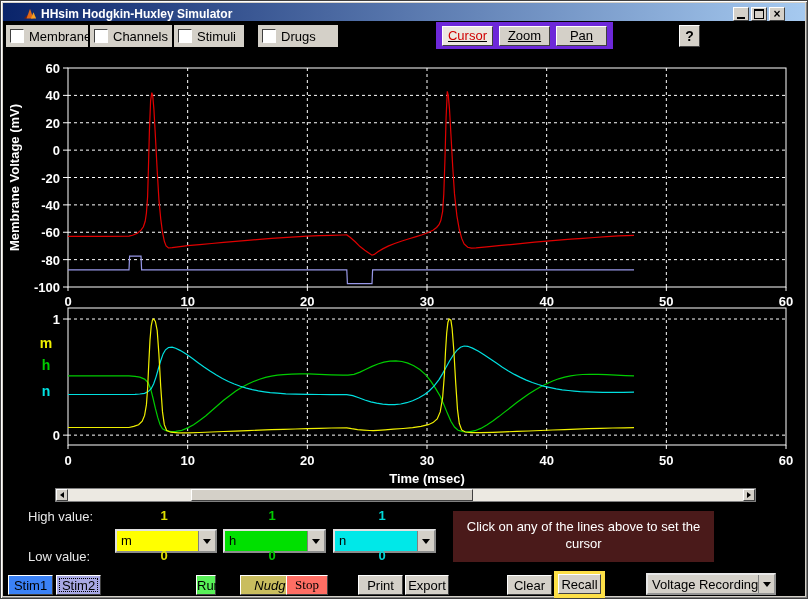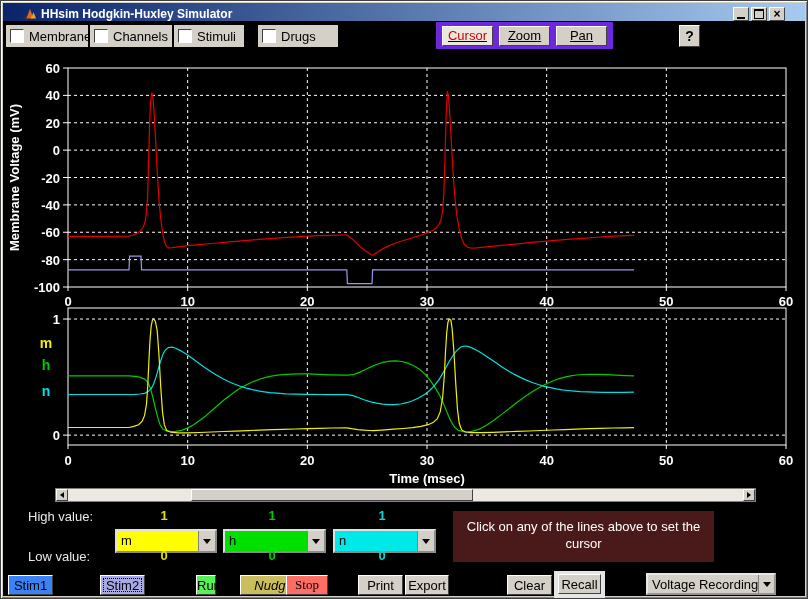--- a/index.html
+++ b/index.html
@@ -61,21 +61,21 @@
   .cfield{flex:1;font-size:13px;color:#000;padding:2px 0 0 4px;box-sizing:border-box;}
   .cbtn{width:16px;background:#d4d0c8;border-left:1px solid #808080;display:flex;
     align-items:center;justify-content:center;}
   .arr-d{width:0;height:0;border:4px solid transparent;border-top:5px solid #000;margin-top:4px;}
   .infobox{position:absolute;left:453px;top:511px;width:261px;height:51px;z-index:3;
     color:#fff;font-size:13px;text-align:center;padding-top:7px;box-sizing:border-box;line-height:17px;}
   
   .btn{position:absolute;top:575px;height:20px;background:#d4d0c8;border:1px solid;
     border-color:#fff #404040 #404040 #fff;font-family:"Liberation Sans",sans-serif;
     font-size:13px;color:#000;padding:0;text-align:center;z-index:3;}
-  .focusdot{outline:1px dotted #000;outline-offset:-4px;margin-left:44px;}
+  .focusdot{outline:1px dotted #000;outline-offset:-4px;}
   .recallframe{position:absolute;left:554px;top:571px;width:51px;height:27px;z-index:3;}
   .recallframe .btn{left:4px;top:3px;position:absolute;width:43px;}
   .recsel{position:absolute;left:646px;top:573px;width:130px;height:22px;z-index:3;display:flex;
     background:#d4d0c8;border:2px outset #e8e8e8;box-sizing:border-box;}
   .recsel .cfield{padding-top:2px;white-space:nowrap;}
 </style>
 </head>
 <body>
 <div id="stage">
 
@@ -260,21 +260,21 @@
   </div>
 
   <button class="btn" style="left: 8px; width: 45px; background-color: #3b82f6;">Stim1</button>
   <button class="btn focusdot" style="left: 56px; width: 45px; background-color: rgb(168, 168, 228);">Stim2</button>
   <button class="btn" style="left: 196px; width: 20px; background-color: rgb(88, 240, 88);">Run</button>
   <button class="btn" style="left: 240px; width: 67px; background-color: rgb(201, 189, 94); font-style: italic;">Nudge</button>
   <button class="btn" style="left: 286px; width: 42px; background-color: rgb(255, 110, 100); font-family: Liberation Serif, serif;">Stop</button>
   <button class="btn" style="left:358px;width:45px">Print</button>
   <button class="btn" style="left:405px;width:44px">Export</button>
   <button class="btn" style="left:507px;width:45px">Clear</button>
-  <div class="recallframe" style="background-color: #e5e5e5;">
+  <div class="recallframe" style="background-color: #fde047;">
     <button class="btn">Recall</button>
   </div>
   <div class="recsel">
     <span class="cfield">Voltage Recording</span>
     <span class="cbtn">
         <span class="arr-d"></span>
       </span>
   </div>
 
 </div>

